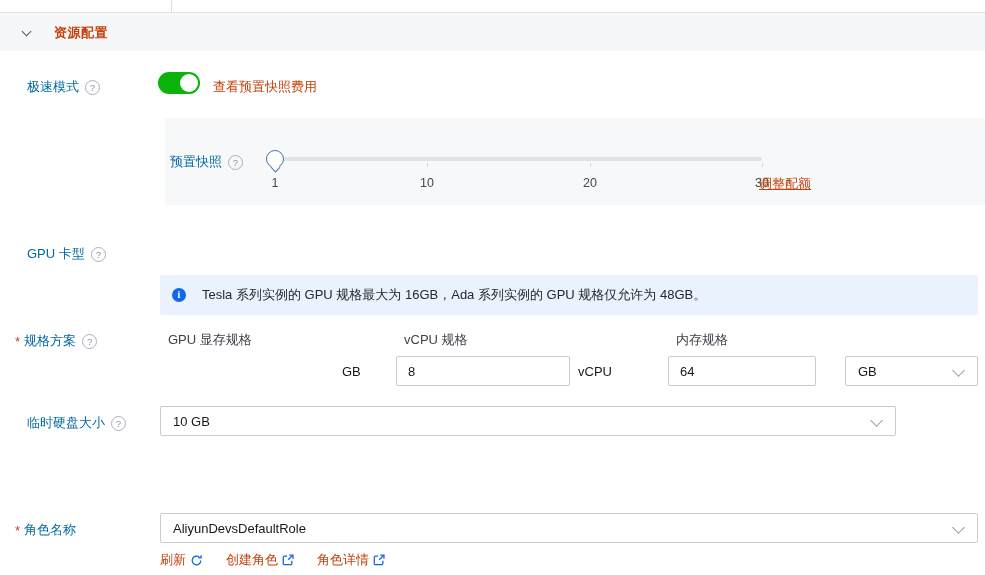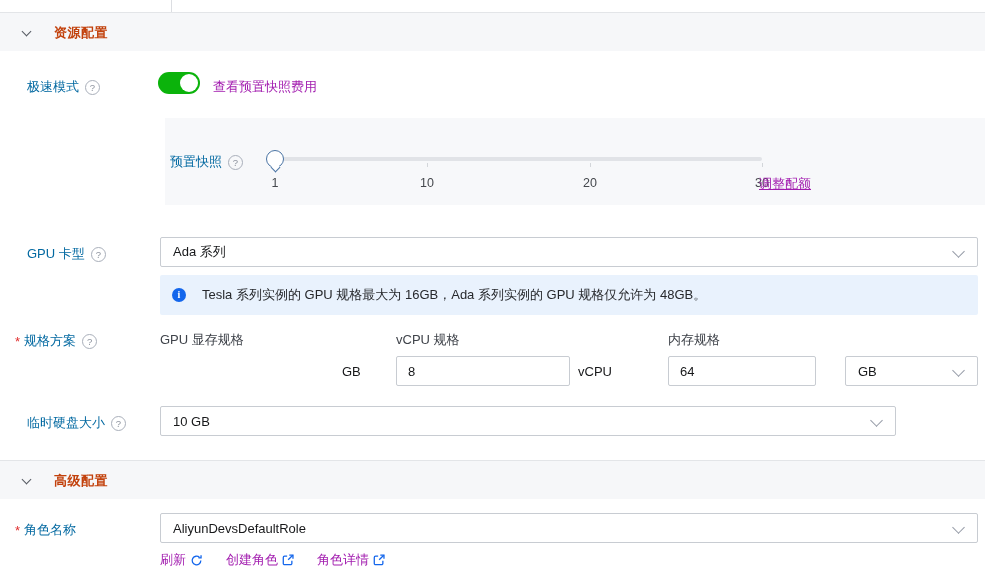--- a/index.html
+++ b/index.html
@@ -19,21 +19,21 @@
   .field-label{color:#0369a1;}
   .required-mark{color:#e02e2e;margin-right:4px;}
   .help-icon{display:inline-block;width:13px;height:13px;border:1px solid #a9afba;border-radius:50%;
     color:#8b919c;font-size:9.5px;line-height:13px;text-align:center;margin-left:6px;background:transparent;}
 
   
   .toggle{left:158px;top:72px;width:42px;height:22px;border-radius:11px;background:#0bb30b;cursor:pointer;}
   .toggle-knob{position:absolute;left:22px;top:2px;width:18px;height:18px;border-radius:50%;background:#fff;}
 
   
-  .link{color:#a21caf;cursor:pointer;text-decoration:none;}
+  .link{color:#c2410c;cursor:pointer;text-decoration:none;}
 
   
   .panel{left:165px;top:118px;width:820px;height:87px;background:#f7f8fa;}
   .slider-track{position:absolute;left:110px;top:39px;width:487px;height:4px;border-radius:2px;background:#e1e3e7;}
   .slider-tick{position:absolute;top:45px;width:1px;height:4px;background:#d3d6da;}
   .slider-handle{position:absolute;left:101px;top:32px;width:16px;height:16px;background:#fff;
     border:1.8px solid #4a74a4;border-radius:50%;cursor:pointer;}
   .slider-handle::after{content:"";position:absolute;left:4.5px;bottom:-4px;width:6px;height:6px;background:#fff;
     border-right:1.8px solid #4a74a4;border-bottom:1.8px solid #4a74a4;transform:rotate(45deg);}
   .slider-label{position:absolute;top:58px;transform:translateX(-50%);font-size:12.5px;color:#45484d;}
@@ -47,21 +47,21 @@
     box-sizing:border-box;padding:0 11px;font-size:13px;color:#17181a;font-family:inherit;outline:none;}
 
   
   .info-banner{left:160px;top:275px;width:818px;height:40px;background:#e9f2fd;border-radius:2px;
     display:flex;align-items:center;padding-left:12px;box-sizing:border-box;}
   .info-icon{width:14px;height:14px;border-radius:50%;background:#1366ec;color:#fff;font-size:10px;
     line-height:14px;text-align:center;font-weight:bold;font-family:"Liberation Serif",serif;flex:0 0 auto;}
   .info-text{margin-left:16px;color:#26282c;}
 
   .unit-text{position:absolute;color:#17181a;}
-  .col-label{position:absolute;color:#3f434a;}
+  .col-label{position:absolute;color:#3f434a;margin-left:8px;}
 
   .links-row{left:160px;top:551px;display:flex;gap:23px;}
   .links-row .link{display:flex;align-items:center;gap:4px;}
 
   .top-edge{left:171px;top:0;width:1px;height:12px;background:#dcdee2;}
 </style>
 </head>
 <body>
 
 <div id="app">
@@ -99,24 +99,20 @@
     <span class="slider-label" style="left:262px;">10</span>
     <span class="slider-label" style="left:425px;">20</span>
     <span class="slider-label" style="left:597px;">30</span>
     <span class="link" style="position:absolute;left:594px;top:57px;text-decoration:underline;">调整配额</span>
   </div>
 
   <div class="abs flex" style="left:27px;top:245px;">
     <span class="field-label">GPU 卡型</span>
     <span class="help-icon">?</span>
   </div>
-  <div class="select-box" style="left:160px;top:237px;width:818px;">
-    <span>Ada 系列</span>
-    <span class="select-caret"></span>
-  </div>
 
   <div class="abs info-banner">
     <span class="info-icon">i</span>
     <span class="info-text">Tesla 系列实例的 GPU 规格最大为 16GB，Ada 系列实例的 GPU 规格仅允许为 48GB。</span>
   </div>
 
   <div class="abs flex" style="left:15px;top:332px;">
     <span class="required-mark">*</span>
     <span class="field-label">规格方案</span>
     <span class="help-icon">?</span>
@@ -138,24 +134,20 @@
 
   <div class="abs flex" style="left:27px;top:414px;">
     <span class="field-label">临时硬盘大小</span>
     <span class="help-icon">?</span>
   </div>
   <div class="select-box" style="left:160px;top:406px;width:736px;">
     <span>10 GB</span>
     <span class="select-caret"></span>
   </div>
 
-  <div class="abs section-bar" style="top:460px;">
-    <span class="section-caret"></span>
-    <span class="section-title">高级配置</span>
-  </div>
 
   <div class="abs flex" style="left:15px;top:521px;">
     <span class="required-mark">*</span>
     <span class="field-label">角色名称</span>
   </div>
   <div class="select-box" style="left:160px;top:513px;width:818px;">
     <span>AliyunDevsDefaultRole</span>
     <span class="select-caret"></span>
   </div>
 

